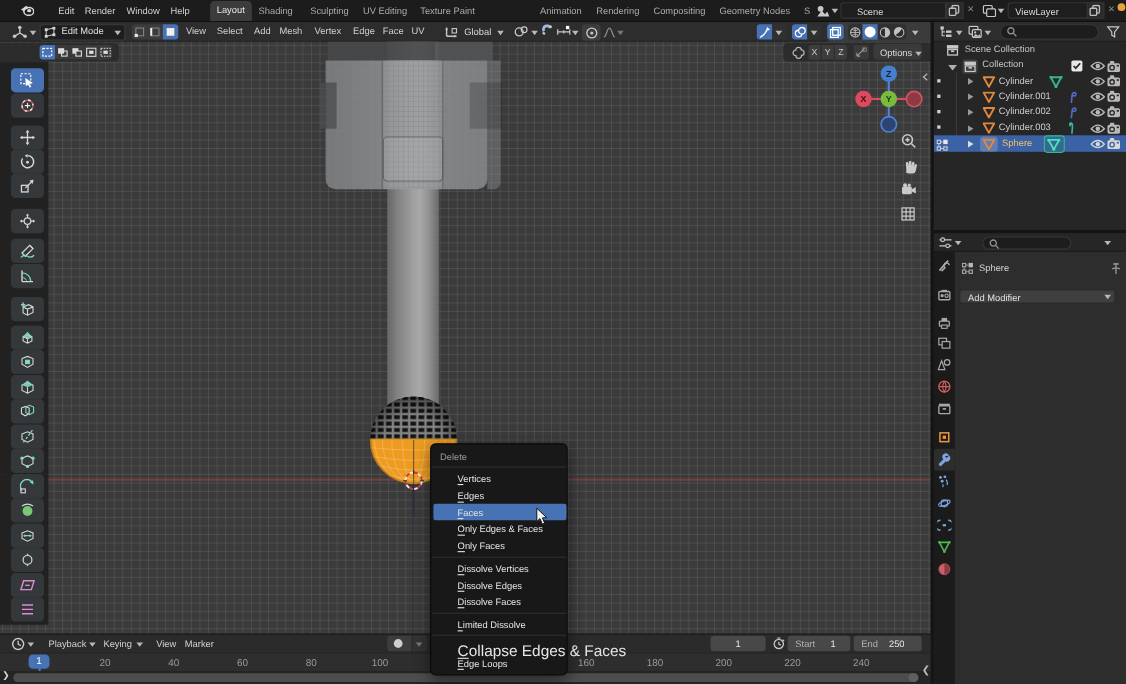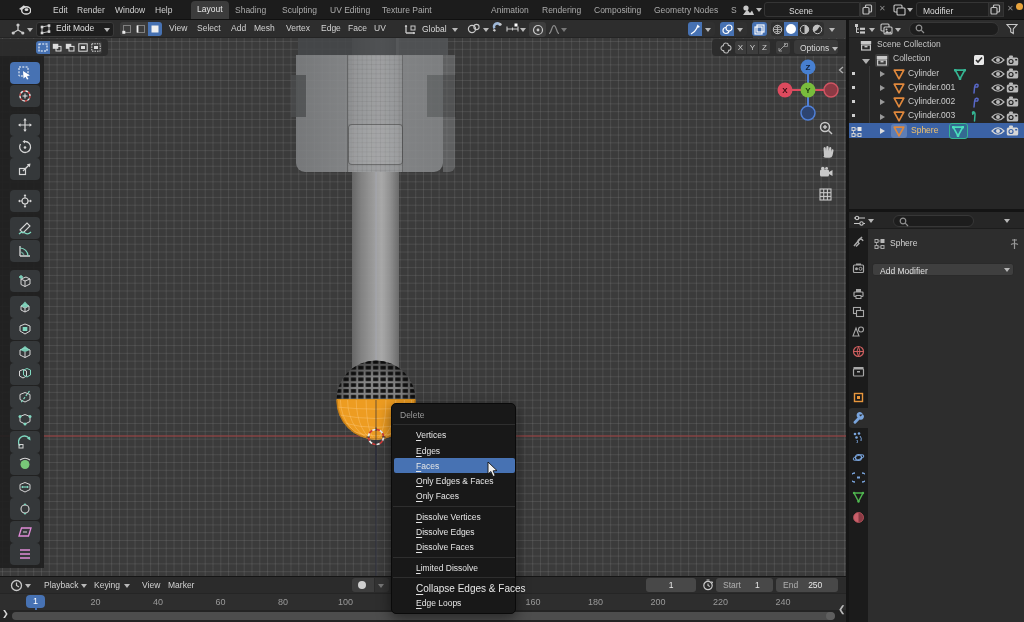--- a/index.html
+++ b/index.html
@@ -37,34 +37,34 @@
     <div class="abs txt" style="left:542px;top:5px;color:#ababab;">Rendering</div>
     <div class="abs txt" style="left:594px;top:5px;color:#ababab;">Compositing</div>
     <div class="abs txt" style="left:654px;top:5px;color:#ababab;">Geometry Nodes</div>
     <div class="abs txt" style="left:731px;top:5px;color:#ababab;">S</div>
 
     <svg class="abs" style="left:742px;top:4px;" width="13" height="12" viewBox="0 0 13 12">
       <circle cx="4" cy="4" r="2.6" fill="#c8c8c8"></circle>
         <path d="M1,11 L5,5.5 L8,9 L10,6.5 L12,11 Z" fill="#c8c8c8"></path>
     </svg>
     <span class="caret abs" style="left:756px;top:8px;"></span>
-    <div class="abs" style="left:764px;top:2px;width:96px;height:15px;background:#1e1e1e;border:1px solid #353535;border-radius:3px 0 0 3px;color:#dcdcdc;font-size:8.5px;padding:3px 0 0 24px;">Scene</div>
+    <div class="abs" style="left:764px;top:2px;width:96px;height:15px;background:#1e1e1e;border:1px solid #353535;border-radius:3px 0 0 3px;color:#dcdcdc;font-size:8.5px;padding:3px 0 0 14px;">Scene</div>
     <div class="abs" style="left:860px;top:2px;width:16px;height:15px;background:#2a2a2a;border:1px solid #353535;"></div>
     <svg class="abs" style="left:862px;top:4px;" width="11" height="11" viewBox="0 0 11 11">
         <rect x="3.5" y="1" width="6" height="7" rx="1" fill="none" stroke="#c0c0c0" stroke-width="1.2"></rect>
         <rect x="1" y="3.5" width="6" height="6.5" rx="1" fill="#2a2a2a" stroke="#c0c0c0" stroke-width="1.2"></rect>
       </svg>
     <div class="abs" style="left:879px;top:4px;color:#8a8a8a;font-size:8px;">✕</div>
 
     <svg class="abs" style="left:893px;top:4px;" width="13" height="12" viewBox="0 0 13 12">
       <rect x="1" y="1" width="8" height="7" rx="1" fill="none" stroke="#c8c8c8" stroke-width="1.1"></rect>
       <rect x="4" y="4" width="8" height="7" rx="1" fill="#1c1c1c" stroke="#c8c8c8" stroke-width="1.1"></rect>
     </svg>
     <span class="caret abs" style="left:907px;top:8px;"></span>
-    <div class="abs" style="left:916px;top:2px;width:86px;height:15px;background:#1e1e1e;border:1px solid #353535;border-radius:3px 0 0 3px;color:#dcdcdc;font-size:8.5px;padding:3px 0 0 6px;">Modifier</div>
+    <div class="abs" style="left:916px;top:2px;width:86px;height:15px;background:#1e1e1e;border:1px solid #353535;border-radius:3px 0 0 3px;color:#dcdcdc;font-size:8.5px;padding:3px 0 0 6px;">ViewLayer</div>
     <div class="abs" style="left:988px;top:2px;width:16px;height:15px;background:#2a2a2a;border:1px solid #353535;"></div>
     <svg class="abs" style="left:990px;top:4px;" width="11" height="11" viewBox="0 0 11 11">
         <rect x="3.5" y="1" width="6" height="7" rx="1" fill="none" stroke="#c0c0c0" stroke-width="1.2"></rect>
         <rect x="1" y="3.5" width="6" height="6.5" rx="1" fill="#2a2a2a" stroke="#c0c0c0" stroke-width="1.2"></rect>
       </svg>
     <div class="abs" style="left:1007px;top:4px;color:#8a8a8a;font-size:8px;">✕</div>
     <div class="abs" style="left:1016px;top:3px;width:7px;height:7px;border-radius:50%;background:#e8a33d;"></div>
   </div>
 
   <div class="abs" id="vheader" style="left:0;top:20px;width:753px;height:18px;background:#2d2d2d;border-bottom:1px solid #242424;">
@@ -465,21 +465,21 @@
     <div class="abs" style="left:1px;top:173.2px;width:122px;height:1px;background:#2e2e2e;"></div>
     <div class="abs" style="left:24px;top:26.2px;color:#e6e6e6;font-size:8.5px;white-space:nowrap;"><span style="text-decoration:underline;text-underline-offset:1.5px;">V</span>ertices</div>
     <div class="abs" style="left:24px;top:41.5px;color:#e6e6e6;font-size:8.5px;white-space:nowrap;"><span style="text-decoration:underline;text-underline-offset:1.5px;">E</span>dges</div>
     <div class="abs" style="left:24px;top:56.800000000000004px;color:#e6e6e6;font-size:8.5px;white-space:nowrap;"><span style="text-decoration:underline;text-underline-offset:1.5px;">F</span>aces</div>
     <div class="abs" style="left:24px;top:72.10000000000001px;color:#e6e6e6;font-size:8.5px;white-space:nowrap;"><span style="text-decoration:underline;text-underline-offset:1.5px;">O</span>nly Edges &amp; Faces</div>
     <div class="abs" style="left:24px;top:87.4px;color:#e6e6e6;font-size:8.5px;white-space:nowrap;"><span style="text-decoration:underline;text-underline-offset:1.5px;">O</span>nly Faces</div>
     <div class="abs" style="left:24px;top:107.7px;color:#e6e6e6;font-size:8.5px;white-space:nowrap;"><span style="text-decoration:underline;text-underline-offset:1.5px;">D</span>issolve Vertices</div>
     <div class="abs" style="left:24px;top:123.0px;color:#e6e6e6;font-size:8.5px;white-space:nowrap;"><span style="text-decoration:underline;text-underline-offset:1.5px;">D</span>issolve Edges</div>
     <div class="abs" style="left:24px;top:138.29999999999998px;color:#e6e6e6;font-size:8.5px;white-space:nowrap;"><span style="text-decoration:underline;text-underline-offset:1.5px;">D</span>issolve Faces</div>
     <div class="abs" style="left:24px;top:158.7px;color:#e6e6e6;font-size:8.5px;white-space:nowrap;"><span style="text-decoration:underline;text-underline-offset:1.5px;">L</span>imited Dissolve</div>
-    <div class="abs" style="left:24px;top:179.1px;color:#e6e6e6;font-size:10px;white-space:nowrap;"><span style="text-decoration:underline;text-underline-offset:1.5px;">C</span>ollapse Edges &amp; Faces</div>
+    <div class="abs" style="left:24px;top:179.1px;color:#e6e6e6;font-size:14px;white-space:nowrap;"><span style="text-decoration:underline;text-underline-offset:1.5px;">C</span>ollapse Edges &amp; Faces</div>
     <div class="abs" style="left:24px;top:194.39999999999998px;color:#e6e6e6;font-size:8.5px;white-space:nowrap;"><span style="text-decoration:underline;text-underline-offset:1.5px;">E</span>dge Loops</div>
   </div>
 
   <div class="abs" id="outliner" style="left:849px;top:20px;width:175px;height:191px;background:#262626;">
 
     <div class="abs" style="left:0;top:0;width:175px;height:18px;background:#2d2d2d;border-bottom:1px solid #1e1e1e;"></div>
     <svg class="abs" style="left:5px;top:3px;" width="13" height="12" viewBox="0 0 13 12">
         <rect x="1" y="1" width="3" height="3" fill="#c8c8c8"></rect>
         <path d="M2.5,4 L2.5,9.5 L5,9.5 M2.5,6 L5,6" stroke="#c8c8c8" stroke-width="1" fill="none"></path>
         <rect x="6" y="4.7" width="5" height="2.2" fill="#c8c8c8"></rect>

